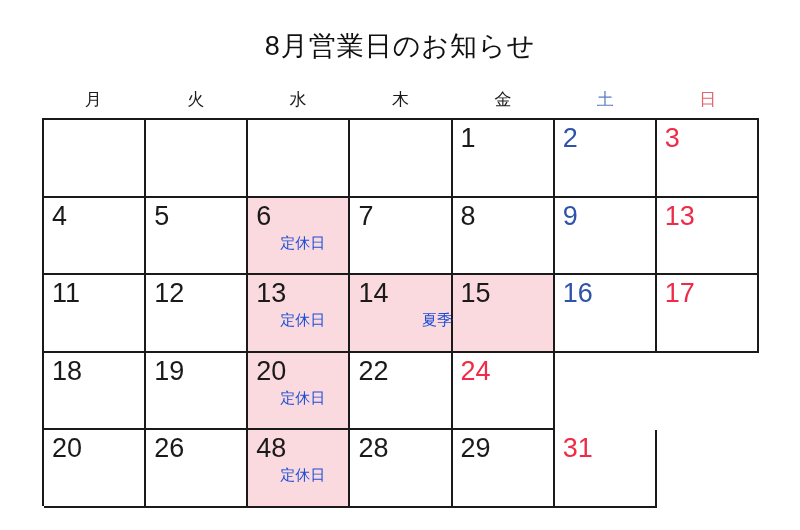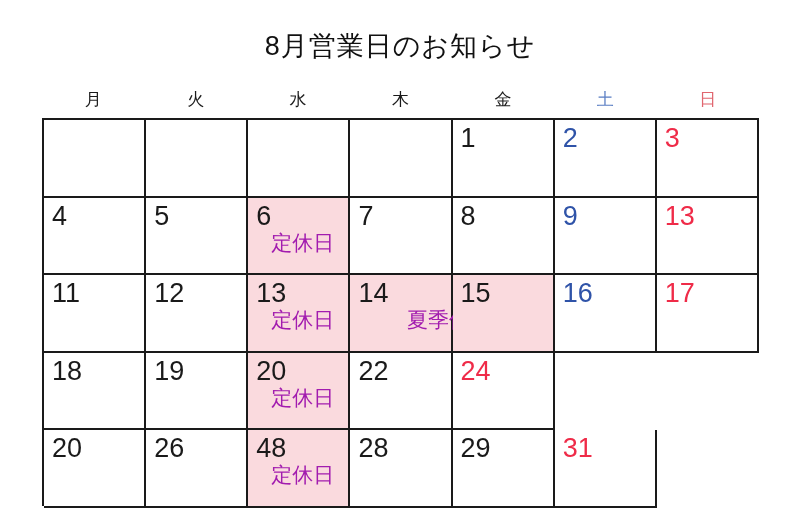--- a/index.html
+++ b/index.html
@@ -96,24 +96,24 @@
     white-space: nowrap;
   }
   .day-num.sat { color: #2f53a8; }
   .day-num.sun { color: #ef2b48; }
   .day-note {
     position: absolute;
     left: 0;
     right: 0;
     top: 32px;
     text-align: center;
-    font-size: 21px;
+    font-size: 15px;
     line-height: 26px;
     font-weight: 400;
-    color: #a21caf;
+    color: #1d4ed8;
     white-space: nowrap;
     margin-left: 9px;
   }
   
   .day-note.span2 {
     left: 0;
     width: 200%;
     text-align: center;
   }
 </style>

